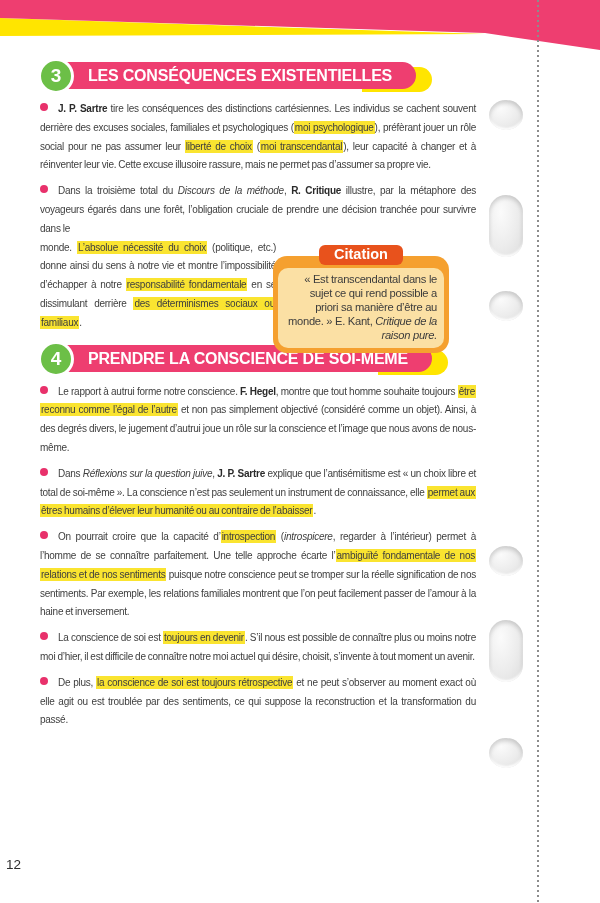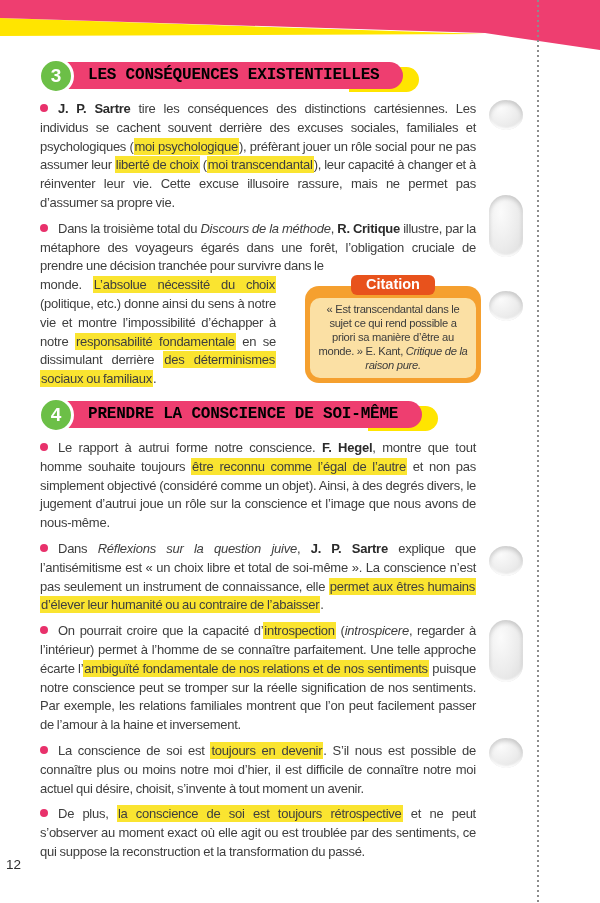--- a/index.html
+++ b/index.html
@@ -21,55 +21,55 @@
   .hole.pill{height:62px;border-radius:17px;}
   .content{position:absolute;left:40px;top:58px;width:436px;z-index:2;}
   
   .sec-head{position:relative;height:36px;margin:0 0 6px 0;}
   .band-wrap{position:absolute;left:26px;top:4px;display:inline-block;}
   .band-tail{
     position:absolute;top:5px;right:-16px;bottom:-3px;width:70px;z-index:0;
     background:#ffe500;border-radius:0 16px 16px 0;
   }
   .band{
-    position:relative;z-index:1;display:inline-block;background:#ee3e70;color:#000000;
+    position:relative;z-index:1;display:inline-block;background:#ee3e70;color:#ffffff;
     font-weight:700;font-size:16px;line-height:27px;letter-spacing:-.2px;
-    padding:0 24px 0 22px;border-radius:0 14px 14px 0;white-space:nowrap;font-family:Liberation Mono, monospace;
+    padding:0 24px 0 22px;border-radius:0 14px 14px 0;white-space:nowrap;
   }
   .num{
     position:absolute;left:-2px;top:0;width:30px;height:30px;z-index:2;
     background:#6cbf47;border:3px solid #fff;border-radius:50%;
     color:#fff;font-weight:700;font-size:19px;line-height:30px;text-align:center;
   }
   
   .para{
-    margin:0 0 7px 0;font-size:13px;line-height:18.8px;text-align:justify;
+    margin:0 0 7px 0;font-size:10px;line-height:18.8px;text-align:justify;
     letter-spacing:-.25px;word-spacing:-.5px;
   }
   .bullet{
     display:inline-block;width:8px;height:8px;border-radius:50%;
     background:#e8316b;margin-right:10px;margin-bottom:1px;
   }
   .seg-b{font-weight:700;color:#2b2b2b;}
   .seg-i{font-style:italic;}
   .seg-h{background:#fae430;padding:1px 1px;-webkit-box-decoration-break:clone;box-decoration-break:clone;}
   
   .split{position:relative;margin-bottom:8px;}
   .split .wide{margin-bottom:0;}
   .split .narrow{width:236px;margin-bottom:0;}
-  .citation{position:absolute;left:233px;top:66px;width:176px;z-index:2;margin-left:32px;}
+  .citation{position:absolute;left:233px;top:74px;width:176px;z-index:2;}
   .cit-tab{
     position:absolute;top:-11px;left:50%;transform:translateX(-50%);z-index:2;
     background:#e8521c;color:#fff;font-weight:700;font-size:14.5px;
     padding:1px 15px 3px;border-radius:6px;white-space:nowrap;
   }
   .cit-outer{background:#f5a02f;border-radius:14px;padding:12px 5px 5px;}
   .cit-inner{
     background:#fbe0a4;border-radius:10px;padding:4px 7px 6px;
-    font-size:11.2px;line-height:14px;letter-spacing:-.3px;color:#3c3c3c;text-align:center;
+    font-size:11.2px;line-height:14px;letter-spacing:-.3px;color:#3c3c3c;text-align:right;
   }
   .pagenum{position:absolute;left:6px;top:857px;font-size:13.5px;color:#2e2e2e;z-index:2;}
 </style>
 </head>
 <body>
 
 <div class="page">
 
   <svg class="topband" width="600" height="60" viewBox="0 0 600 60" aria-hidden="true">
     <polygon points="0,18 485,34 0,36" fill="#ffe500"></polygon>

